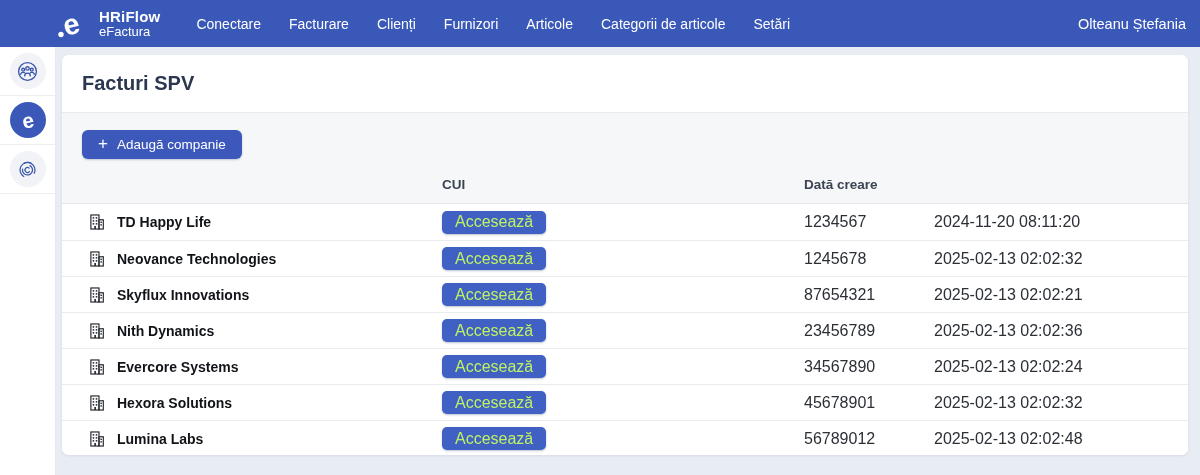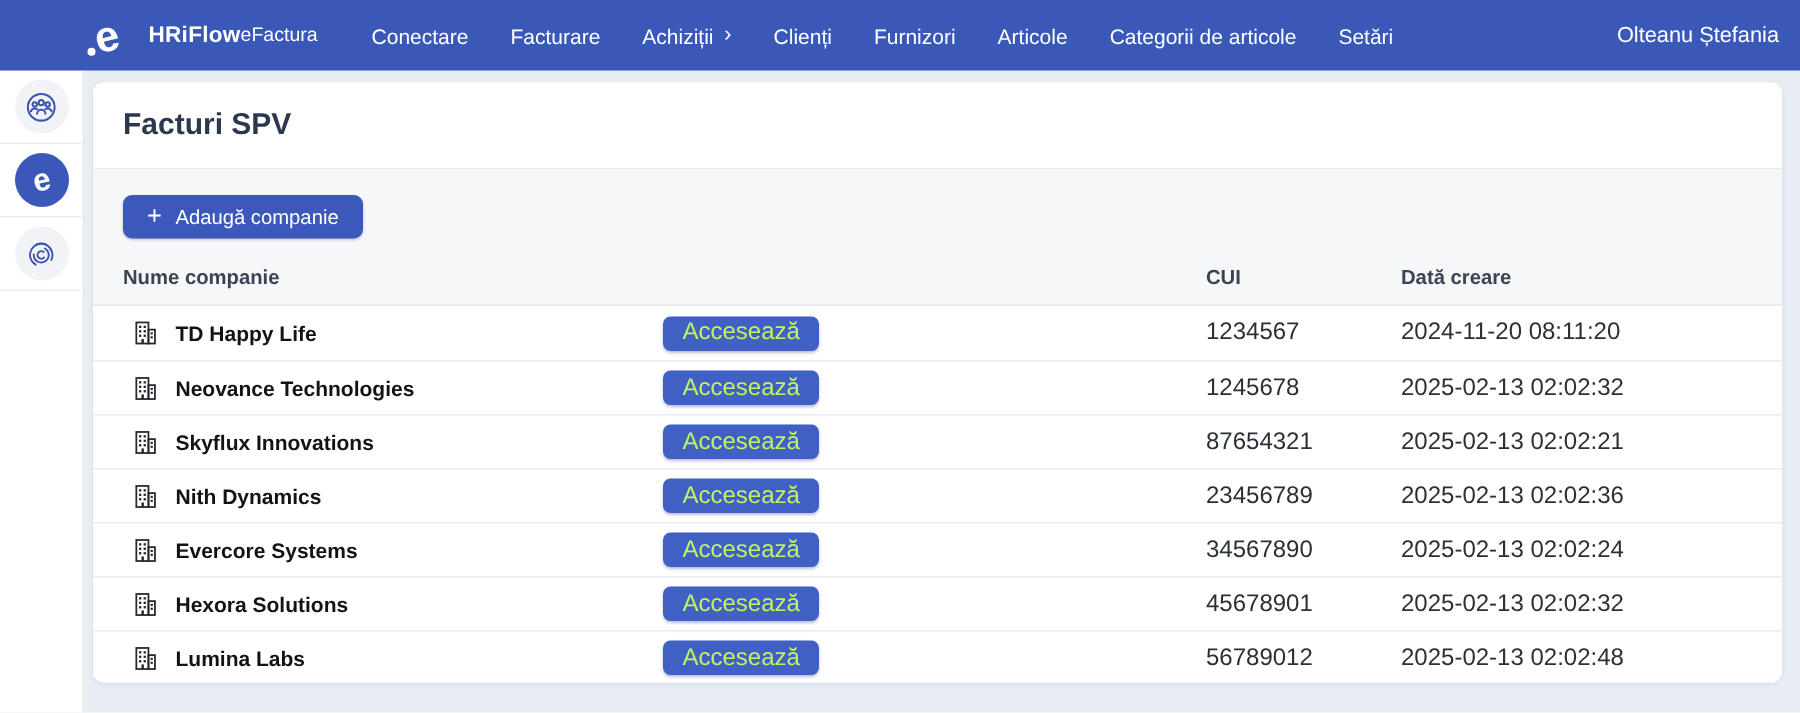--- a/index.html
+++ b/index.html
@@ -11,21 +11,21 @@
   }
 
   
   .topnav {
     position:absolute; top:0; left:0; width:1200px; height:47px;
     background:#3a58b8; display:flex; align-items:stretch; color:#fff;
     z-index:5;
   }
   .brand { display:flex; align-items:center; gap:9px; margin-left:54px; cursor:pointer; }
   .brand-mark { width:36px; height:36px; position:relative; flex:0 0 auto; }
-  .brand-text { display:flex; flex-direction:row; line-height:1.05; }
+  .brand-text { display:flex; flex-direction:column; line-height:1.05; }
   .brand-top { font-size:15px; font-weight:700; letter-spacing:.2px; }
   .brand-bottom { font-size:13px; font-weight:400; }
   .navitems { display:flex; align-items:stretch; margin-left:22px; }
   .navitem {
     display:flex; align-items:center; padding:0 14px; font-size:14px;
     color:#fff; text-decoration:none; cursor:pointer; white-space:nowrap;
     border-bottom:3px solid transparent; padding-top:3px;
   }
   .navitem.active {
     background:#2d4698; border-bottom:3px solid #8ba0dc;
@@ -109,24 +109,20 @@
     </span>
   </div>
 
   <nav class="navitems">
     <a class="navitem">
         <span>Conectare</span>
       </a>
     <a class="navitem">
         <span>Facturare</span>
       </a>
-    <a class="navitem">
-      <span>Achiziții</span>
-      <span class="chev">›</span>
-    </a>
     <a class="navitem">
         <span>Clienți</span>
       </a>
     <a class="navitem">
         <span>Furnizori</span>
       </a>
     <a class="navitem">
         <span>Articole</span>
       </a>
     <a class="navitem">
@@ -176,21 +172,20 @@
     <h1 class="page-title">Facturi SPV</h1>
   </div>
 
   <div class="band">
     <button class="add-btn">
       <span class="plus">+</span>
       <span>Adaugă companie</span>
     </button>
 
     <div class="grid thead">
-      <div>Nume companie</div>
       <div></div>
       <div>CUI</div>
       <div>Dată creare</div>
     </div>
   </div>
 
   <div class="tbody">
 
     <div class="grid trow">
       <div class="name-cell">

